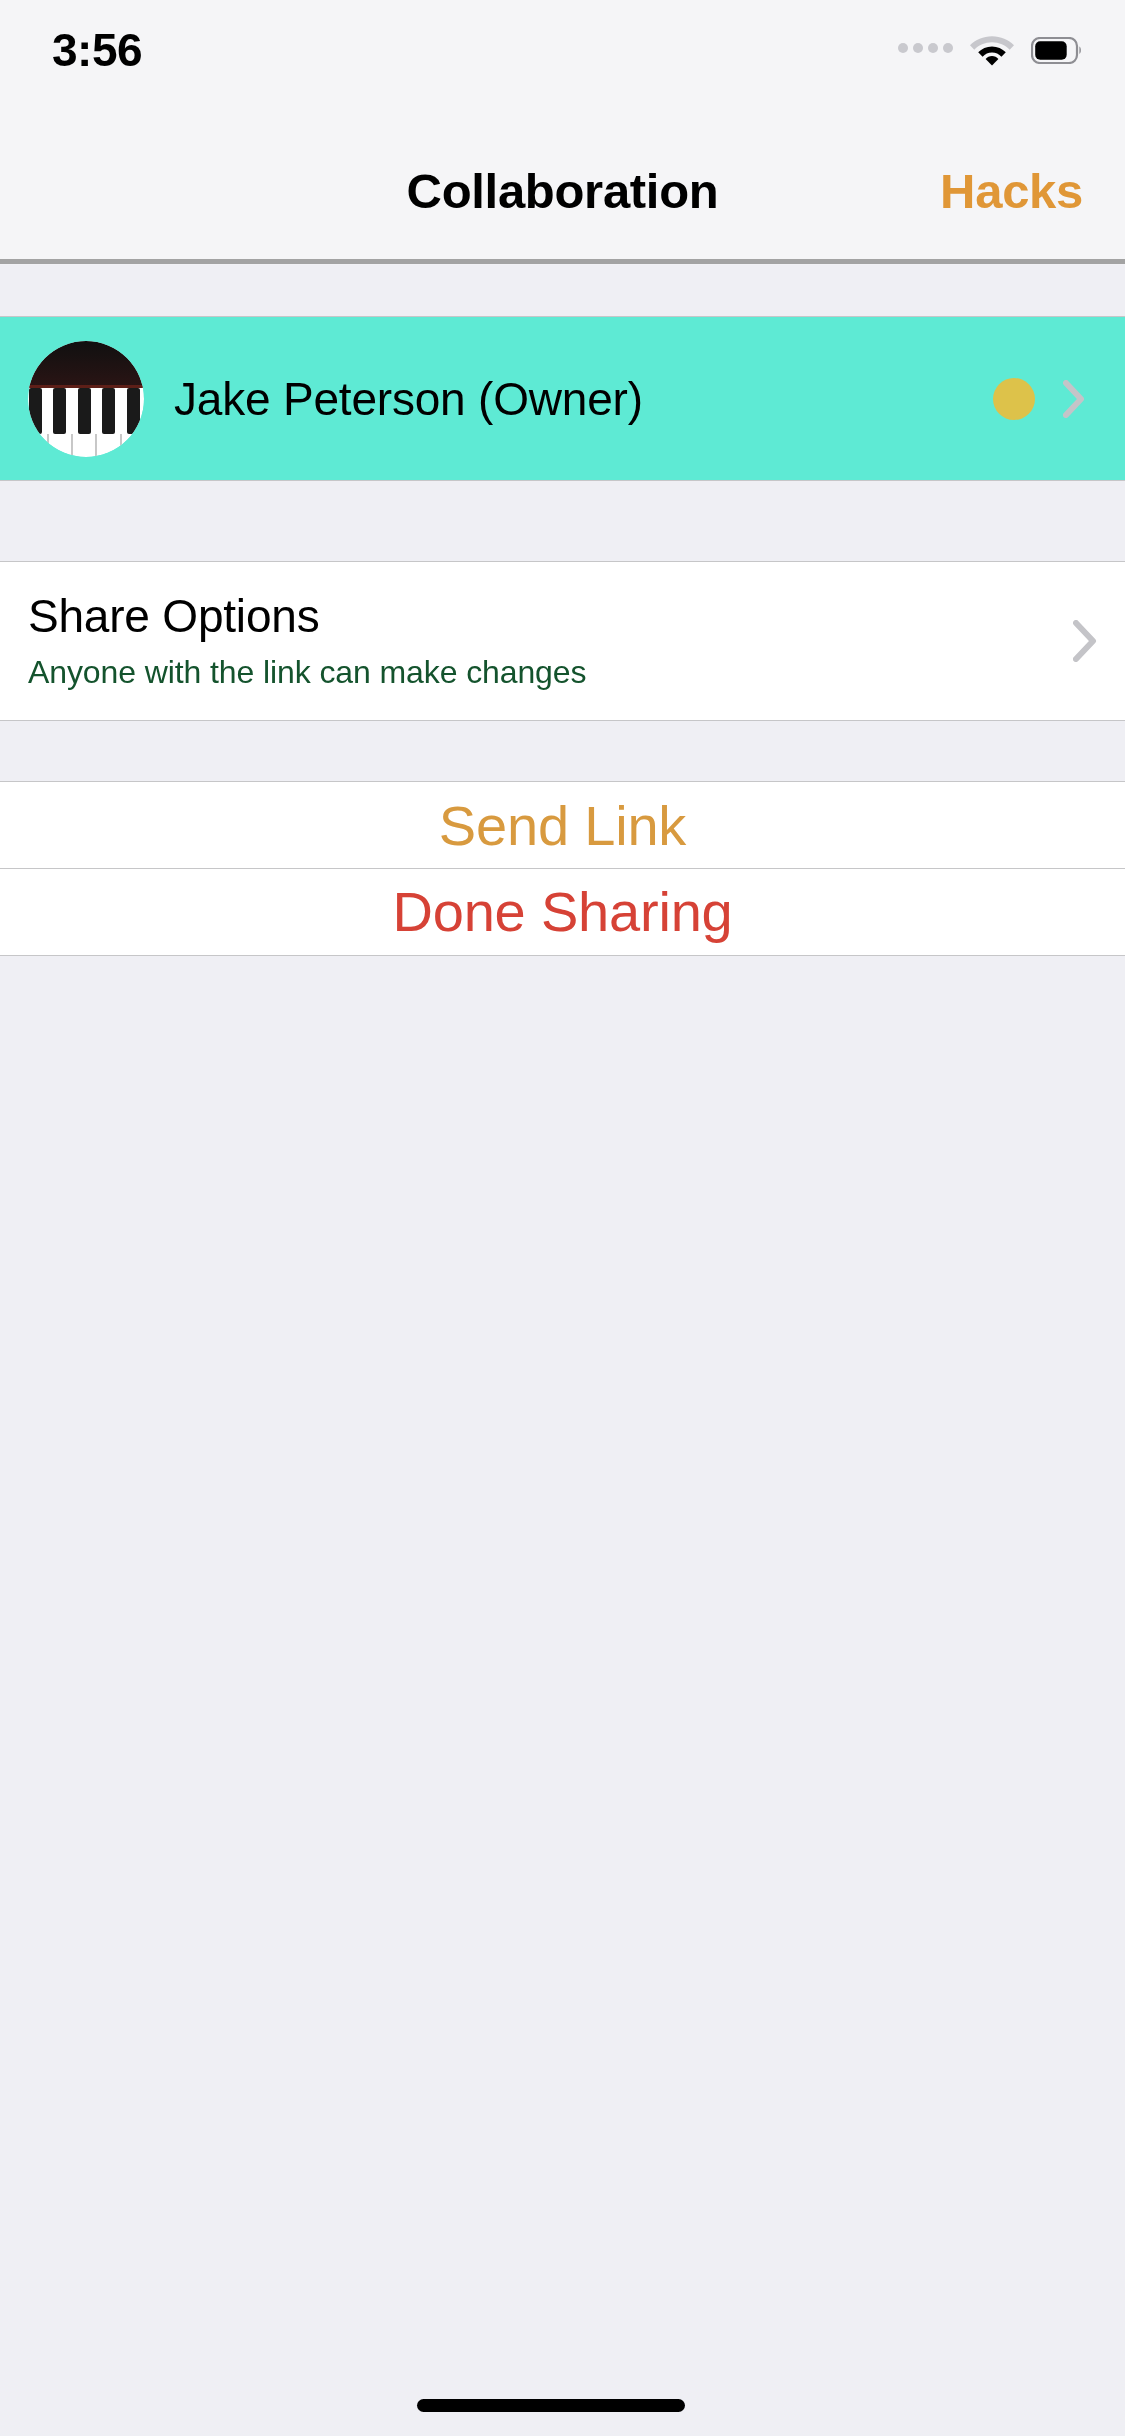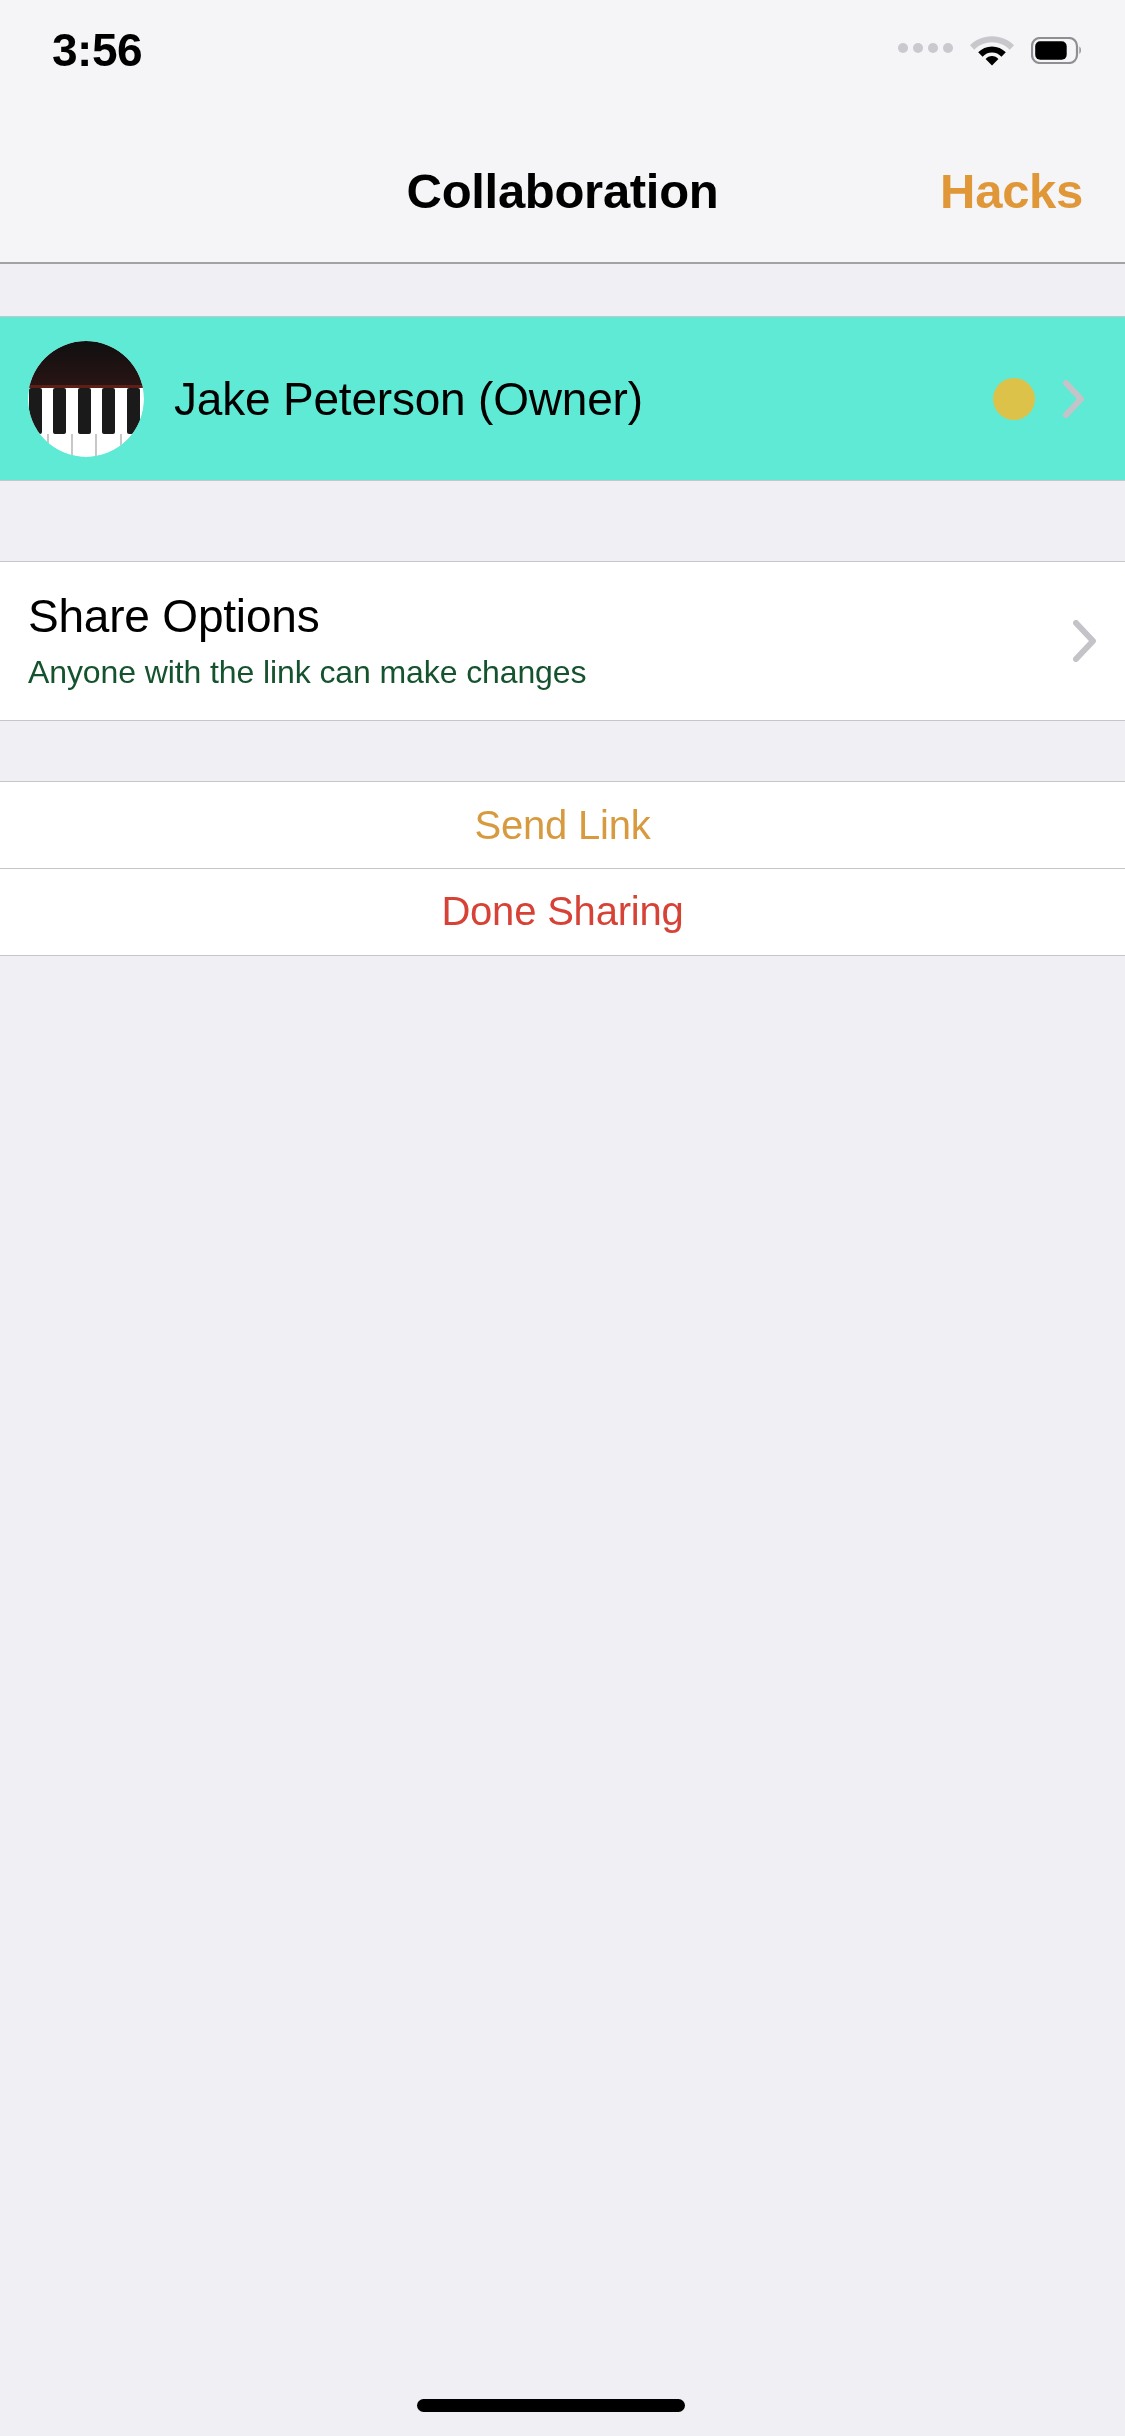--- a/index.html
+++ b/index.html
@@ -63,21 +63,21 @@
   .wifi-icon { display:block; width: 44px; height: 34px; }
   .battery-icon { display:block; width: 52px; height: 27px; }
 
   
   .nav-bar {
     position: absolute;
     top: 100px; left: 0;
     width: 1125px;
     height: 164px;
     background: #F5F5F7;
-    border-bottom: 2px solid #a3a3a3;
+    border-bottom: 5px solid #a3a3a3;
   }
   .nav-title {
     position: absolute;
     left: 0; right: 0;
     top: 62px;
     text-align: center;
     font-size: 49px;
     font-weight: bold;
     color: #000000;
     letter-spacing: -0.3px;
@@ -201,21 +201,21 @@
   .share-row .chev { width: 24px; height: 42px; margin-right: 4px; }
 
   
   .action-row {
     position: relative;
     display: flex;
     align-items: center;
     justify-content: center;
     height: 86px;
     background: #FFFFFF;
-    font-size: 40px;
+    font-size: 56px;
     letter-spacing: -0.2px;
     cursor: pointer;
   }
   .action-row.tall { height: 87px; }
   .action-row + .action-row::before {
     content: "";
     position: absolute;
     left: 0; right: 0; top: 0;
     height: 1px;
     background: #C6C6C8;

